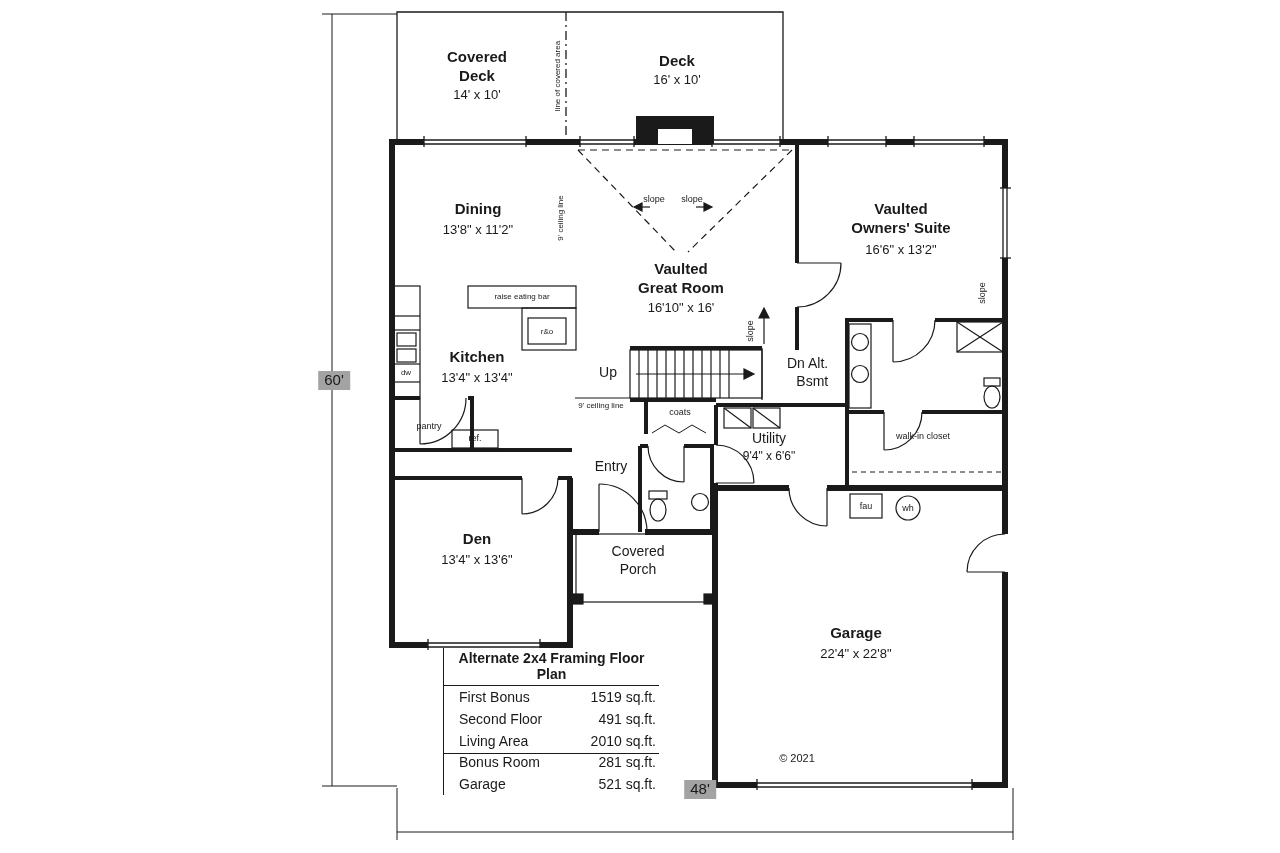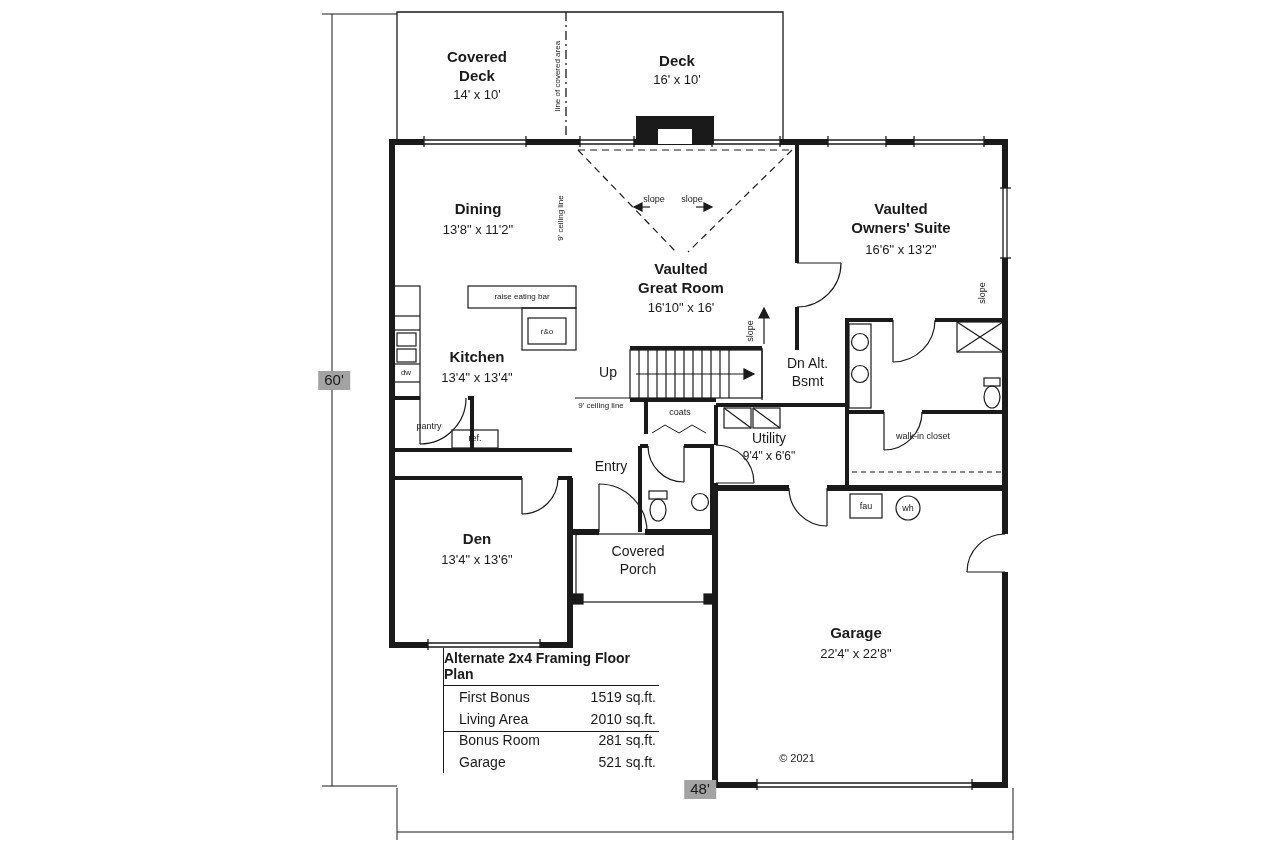--- a/index.html
+++ b/index.html
@@ -10,24 +10,24 @@
   .label{position:absolute;transform:translateX(-50%);text-align:center;white-space:pre-line;line-height:1.25;color:#1a1a1a}
   .room-name{font-weight:bold;font-size:15px}
   .room-size{font-size:13px}
   .room-size-sm{font-size:12px}
   .small-name{font-weight:normal;font-size:14px}
   .plain{font-size:14px}
   .tiny{font-size:9px}
   .micro{font-size:8px}
   .copyright{font-size:11px}
   .rot{transform:translate(-50%,-50%) rotate(-90deg);transform-origin:center;white-space:nowrap}
-  .la{transform:none;text-align:center}
+  .la{transform:none;text-align:right}
   .dim-label{font-size:15px;background:#a3a3a3;padding:0 6px;z-index:3}
   .area-table{position:absolute;left:443px;top:648px;width:216px;border-left:1px solid #1a1a1a;background:#fff}
-  .table-title{font-weight:bold;font-size:14px;text-align:left;padding:2px 0 3px;border-bottom:1.5px solid #1a1a1a}
+  .table-title{font-weight:bold;font-size:14px;text-align:center;padding:2px 0 3px;border-bottom:1.5px solid #1a1a1a}
   .trow{display:flex;justify-content:space-between;font-size:14px;padding:3px 3px 3px 15px}
   .trow.sep{border-top:1.5px solid #1a1a1a;margin-top:1px;padding-top:0}
   .trow .val{text-align:right}
 </style>
 </head>
 <body>
 
 <div class="canvas">
 
   <svg class="linework" width="1280" height="853" viewBox="0 0 1280 853">
@@ -318,20 +318,24 @@
   <div class="label dim-label" style="left:334px;top:371px">60'</div>
   <div class="label dim-label" style="left:700px;top:780px">48'</div>
 
   <div class="area-table">
     <div class="table-title">Alternate 2x4 Framing Floor Plan</div>
     <div class="trow">
       <span>First Bonus</span>
       <span class="val">1519 sq.ft.</span>
     </div>
     <div class="trow">
+      <span>Second Floor</span>
+      <span class="val">491 sq.ft.</span>
+    </div>
+    <div class="trow">
       <span>Living Area</span>
       <span class="val">2010 sq.ft.</span>
     </div>
     <div class="trow sep">
       <span>Bonus Room</span>
       <span class="val">281 sq.ft.</span>
     </div>
     <div class="trow">
       <span>Garage</span>
       <span class="val">521 sq.ft.</span>

